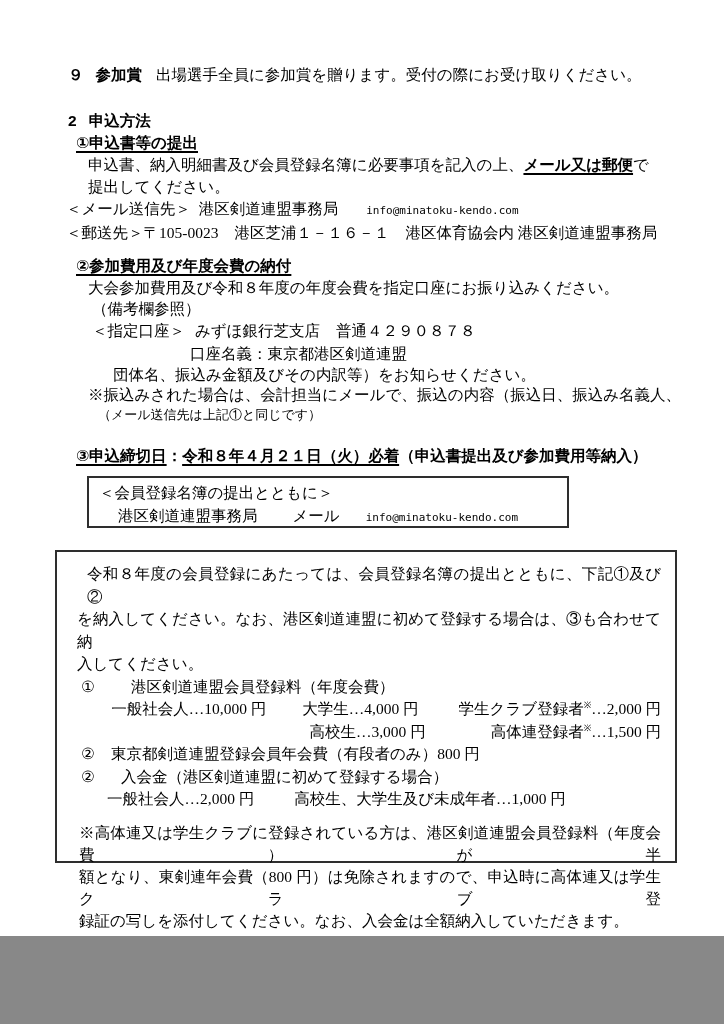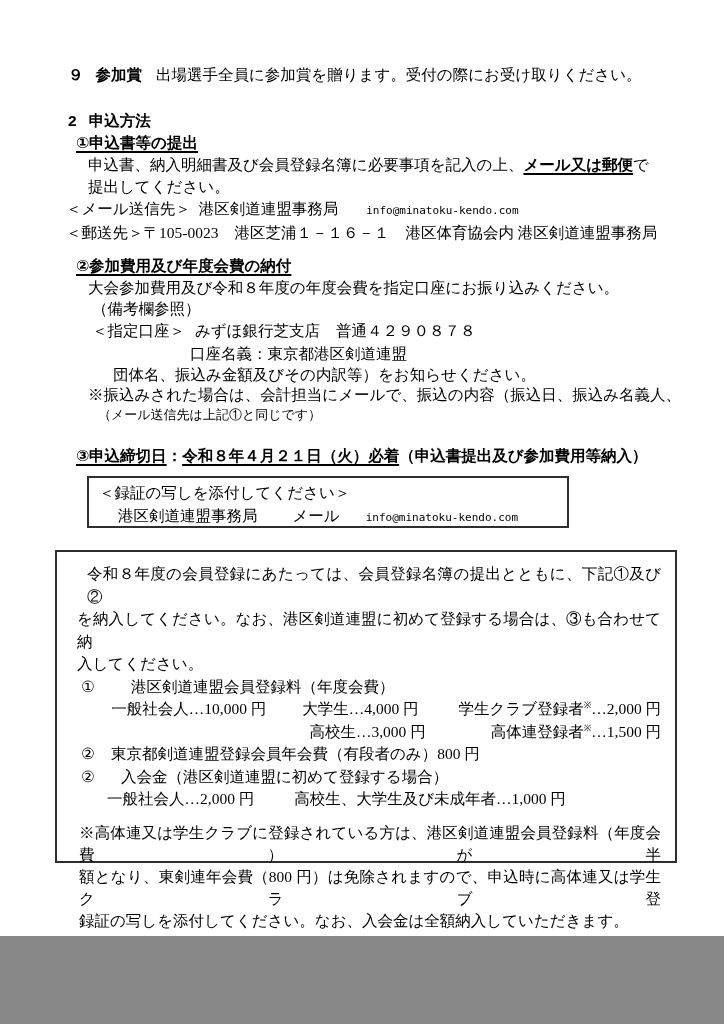--- a/index.html
+++ b/index.html
@@ -107,21 +107,21 @@
     <div class="line ind-note3 note-line small">
       <span>（メール送信先は上記①と同じです）</span>
     </div>
 
     <div class="line ind-a mt-step3">
       <span class="g u">③申込締切日</span><span class="g">：</span><span class="g u">令和８年４月２１日（火）必着</span><span class="g">（申込書提出及び参加費用等納入）</span>
     </div>
 
     <div class="contact-box">
       <div class="line">
-        <span>＜録証の写しを添付してください＞</span>
+        <span>＜会員登録名簿の提出とともに＞</span>
       </div>
       <div class="line contact-row2">
         <span class="gap35">港区剣道連盟事務局</span><span class="gap26">メール</span><span class="mono">info@minatoku-kendo.com</span>
       </div>
     </div>
 
     <div class="remarks-box">
       <div class="r-para1 just">
         <span>令和８年度の会員登録にあたっては、会員登録名簿の提出とともに、下記①及び②</span>
       </div>

